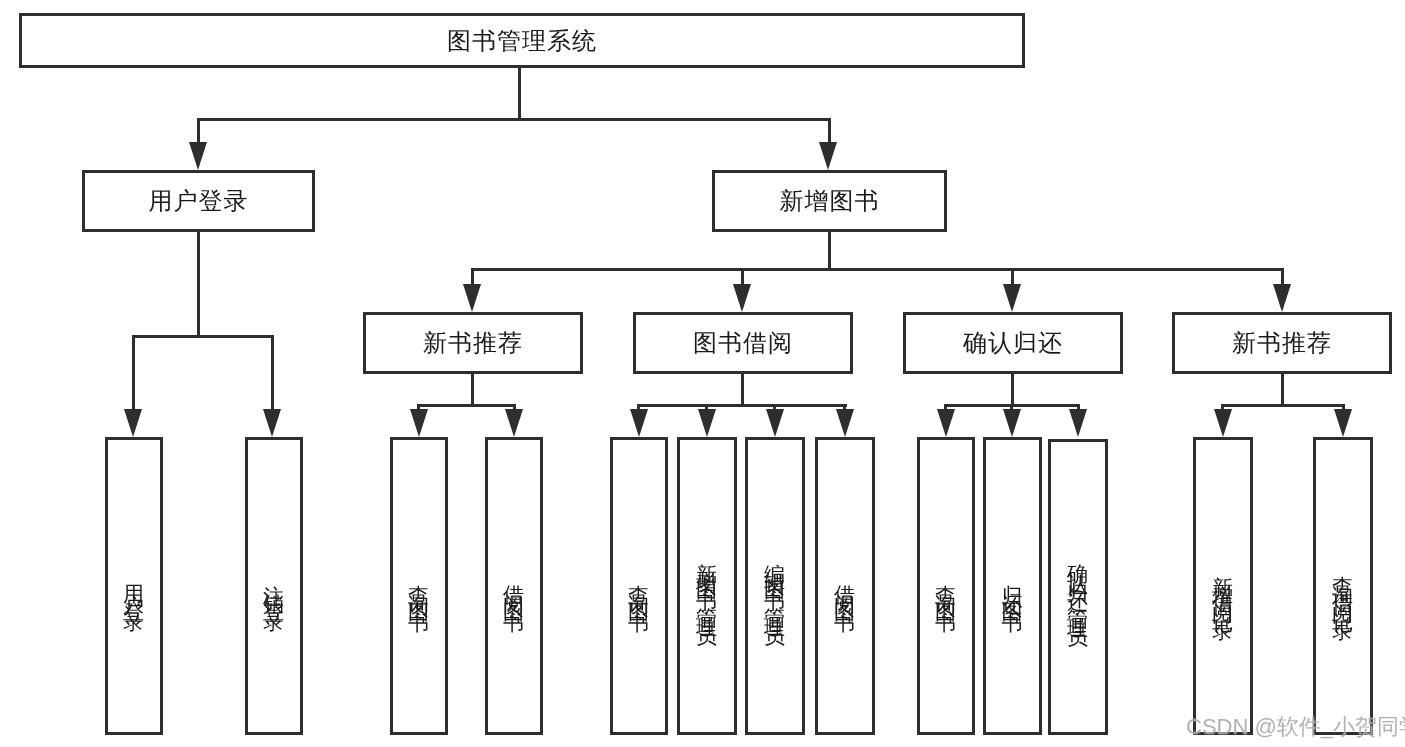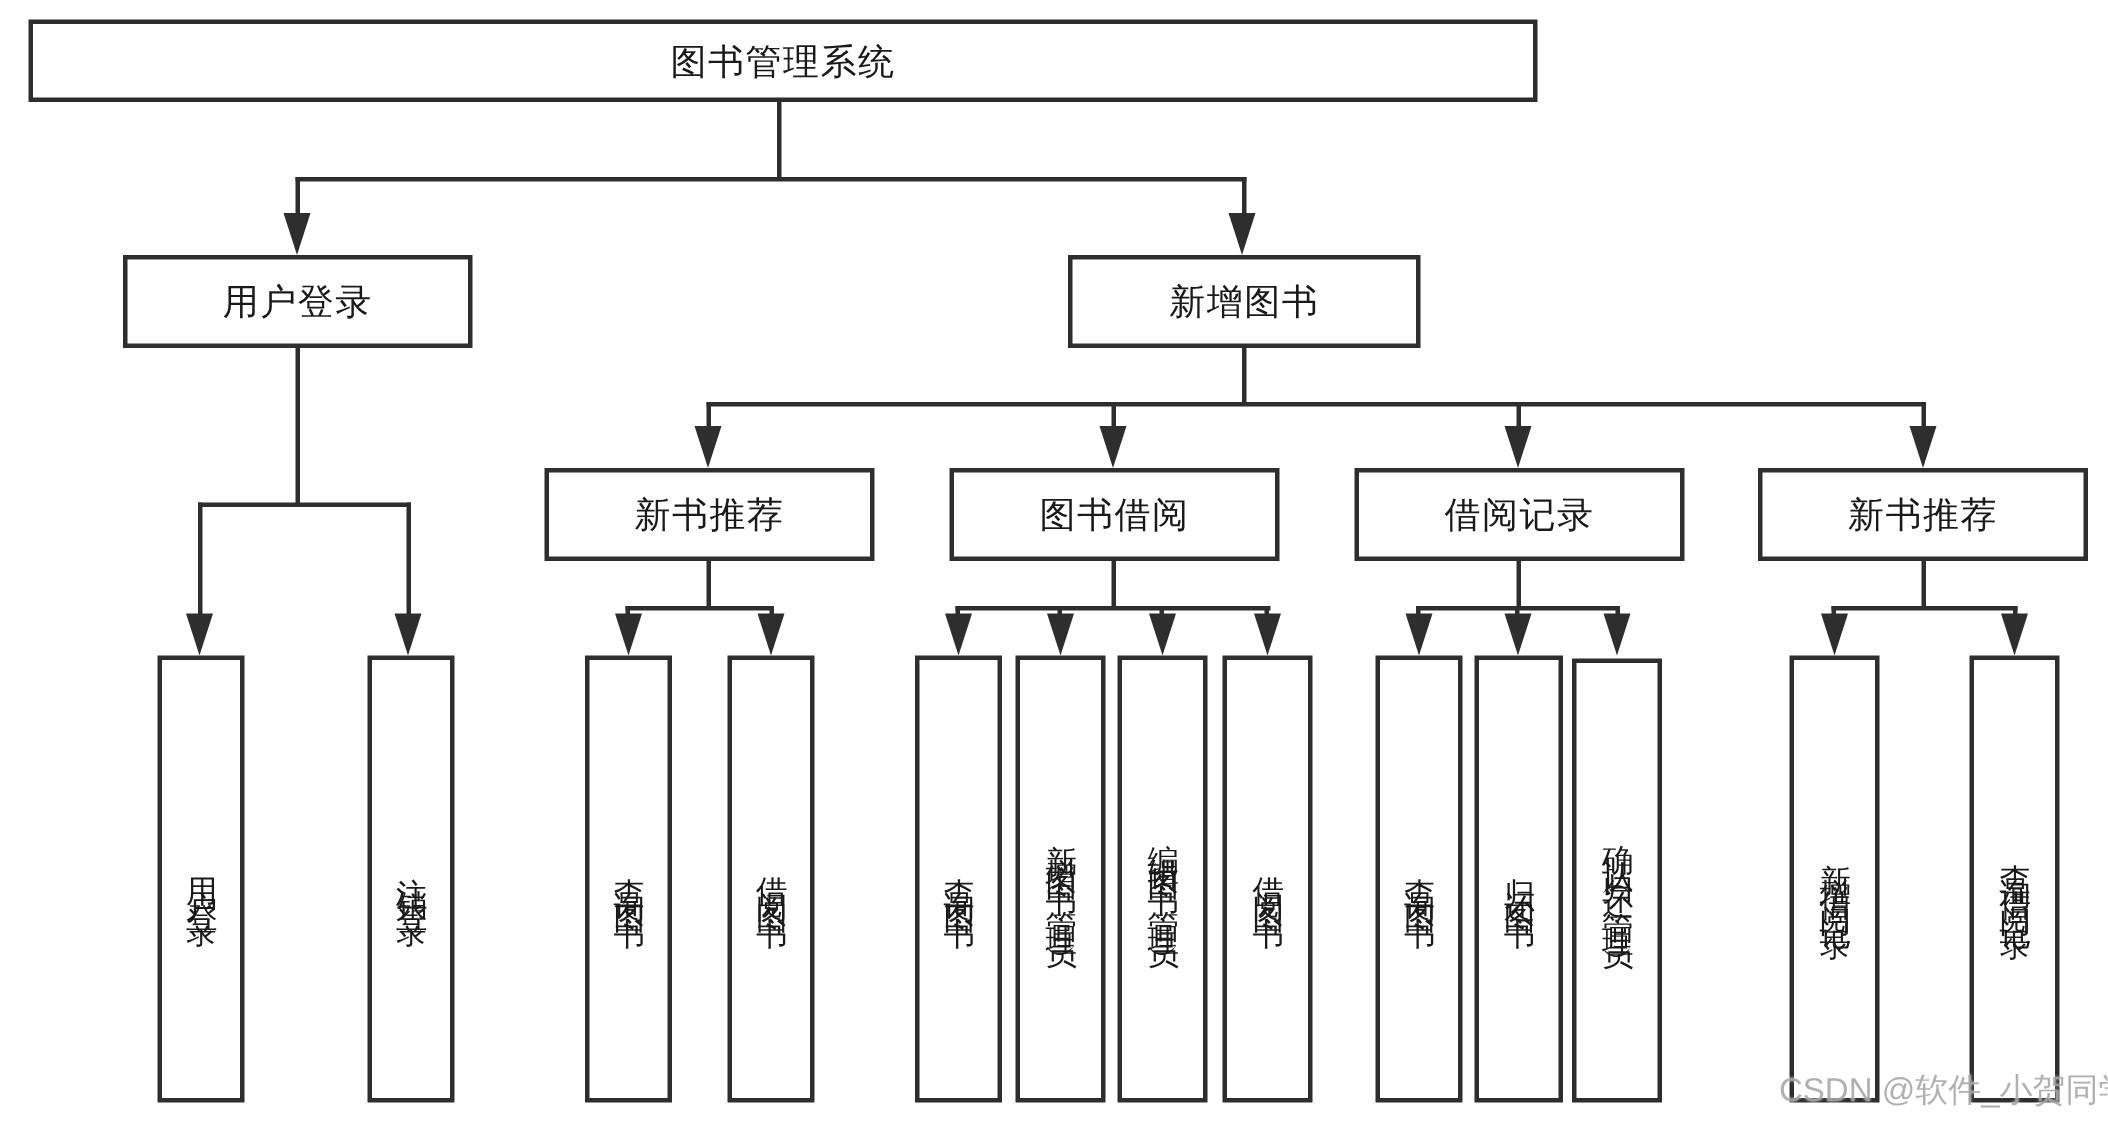--- a/index.html
+++ b/index.html
@@ -42,21 +42,21 @@
   <div class="node" style="left:19px;top:13px;width:1006px;height:55px;">图书管理系统</div>
 
   <div class="node" style="left:82px;top:170px;width:233px;height:62px;">用户登录</div>
 
   <div class="node" style="left:712px;top:170px;width:235px;height:62px;">新增图书</div>
 
   <div class="node" style="left:363px;top:312px;width:220px;height:62px;">新书推荐</div>
 
   <div class="node" style="left:633px;top:312px;width:220px;height:62px;">图书借阅</div>
 
-  <div class="node" style="left:903px;top:312px;width:220px;height:62px;">借阅记录</div>
+  <div class="node" style="left:903px;top:312px;width:220px;height:62px;">确认归还</div>
 
   <div class="node" style="left:1172px;top:312px;width:220px;height:62px;">新书推荐</div>
 
   <div class="vnode" style="left:105px;top:437px;width:58px;height:298px;">
     <span class="vtext">用户登录</span>
   </div>
   <div class="vnode" style="left:245px;top:437px;width:58px;height:298px;">
     <span class="vtext">注销登录</span>
   </div>
 

